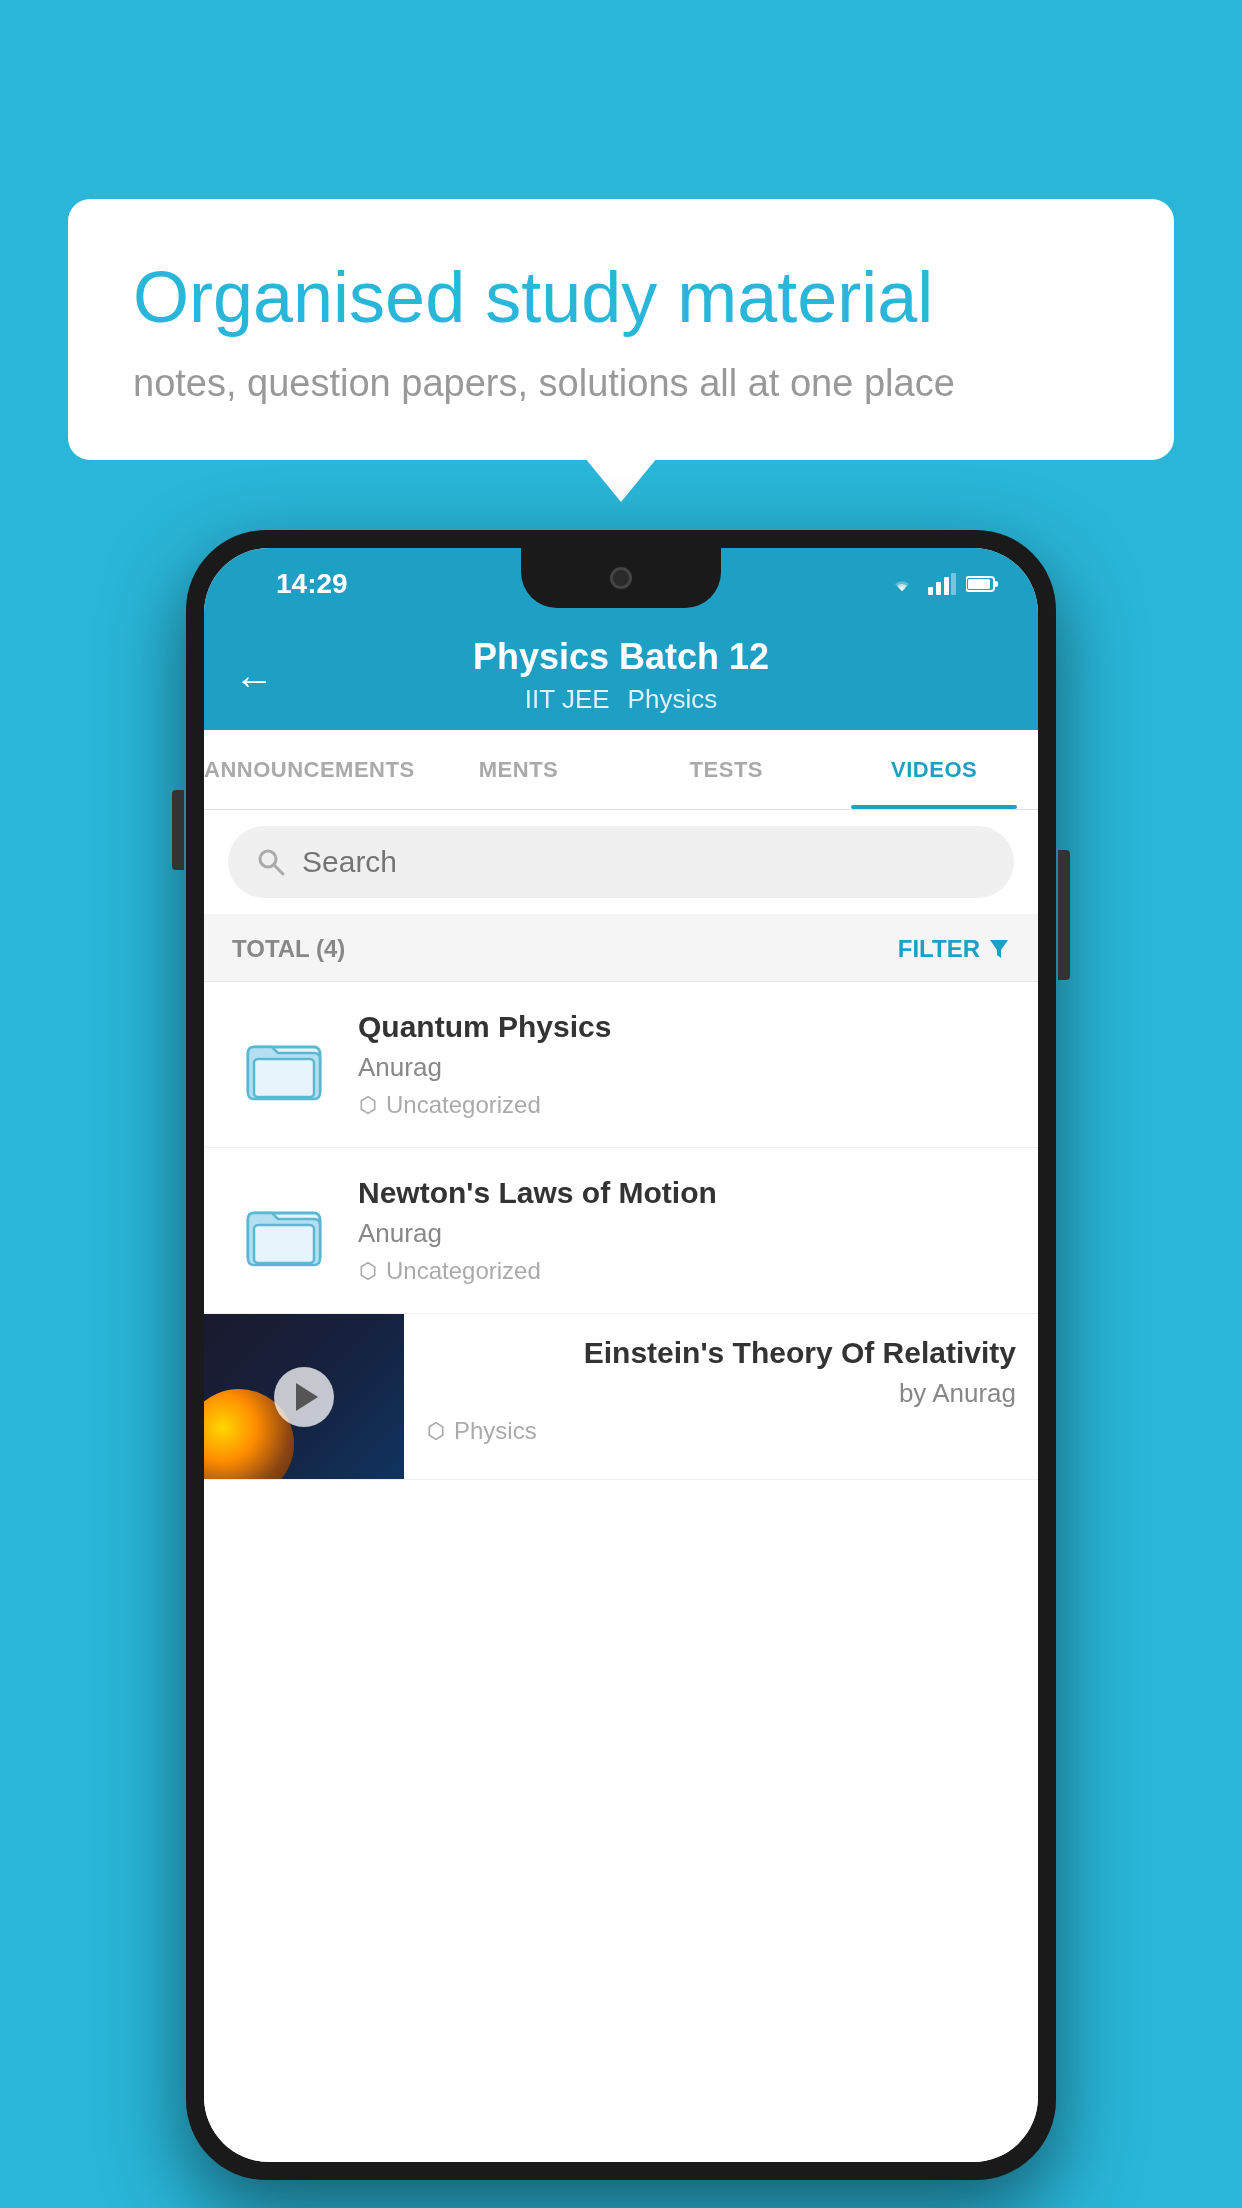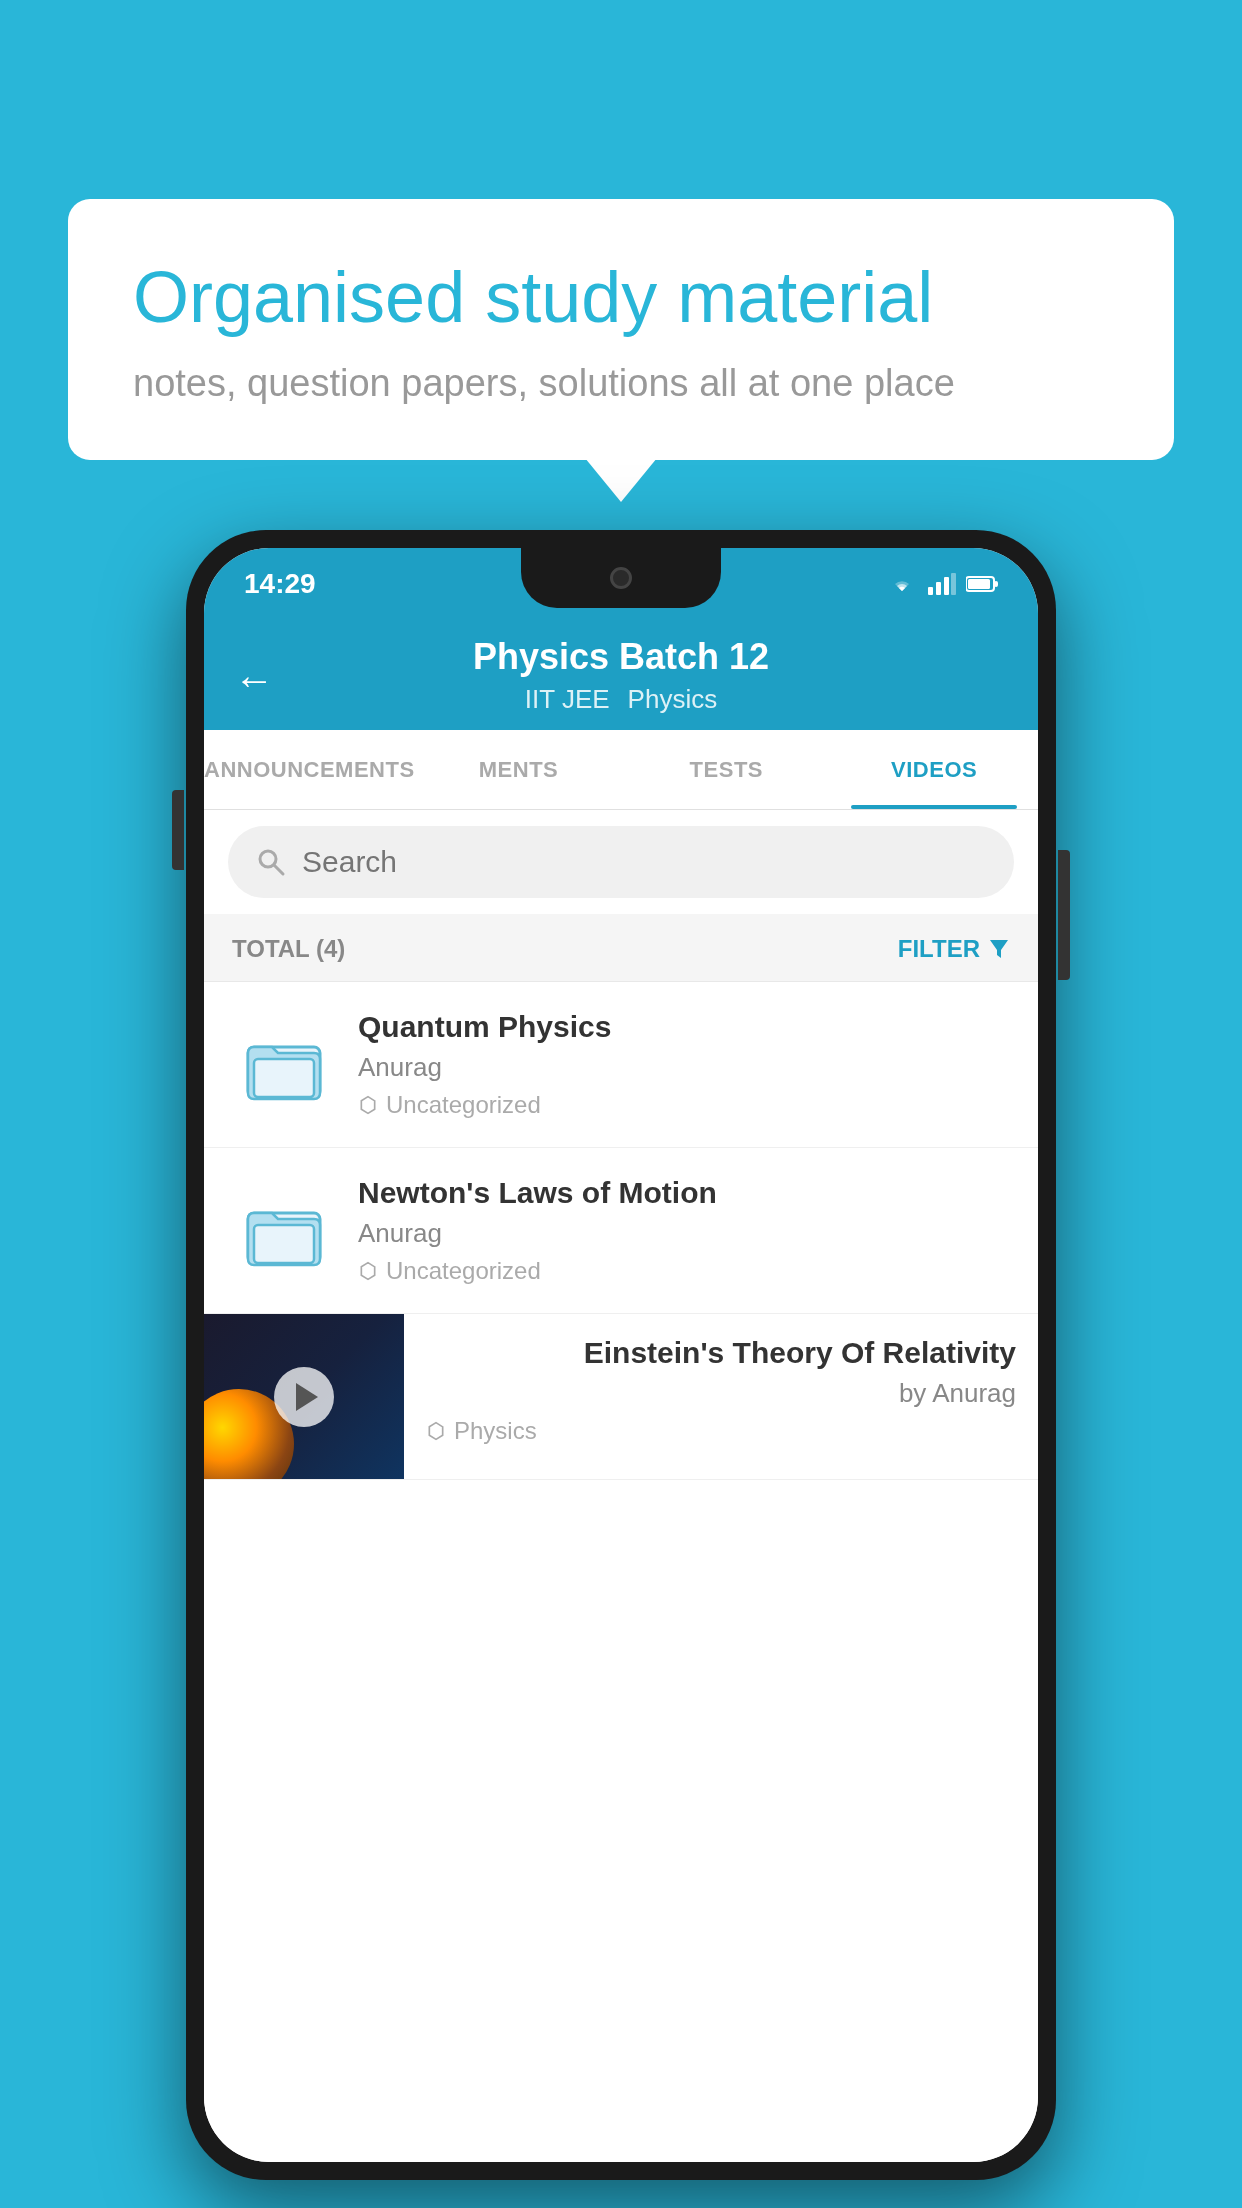--- a/index.html
+++ b/index.html
@@ -146,20 +146,21 @@
       align-items: center;
       justify-content: space-between;
       padding: 0 40px;
       z-index: 5;
     }
 
     .status-time {
       color: white;
       font-size: 28px;
       font-weight: 600;
+      margin-left: 32px;
     }
 
     .status-icons {
       display: flex;
       align-items: center;
       gap: 10px;
     }
 
     
     .top-nav {

